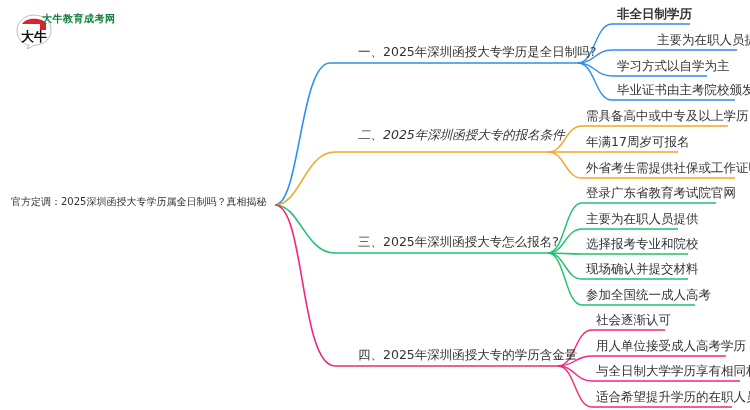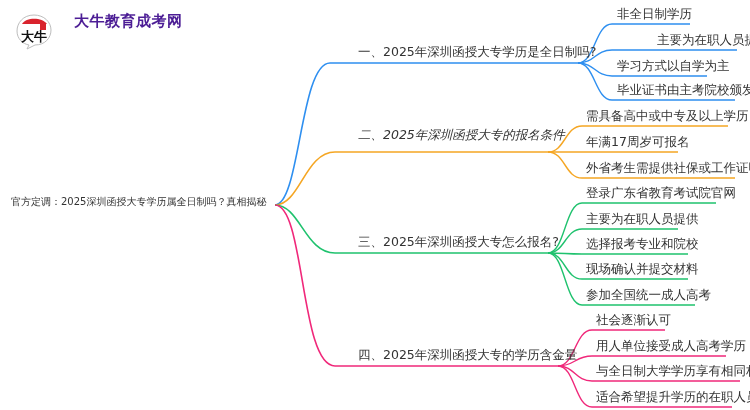--- a/index.html
+++ b/index.html
@@ -2,21 +2,21 @@
 <html><head>
 <meta charset="utf-8">
 <style>
   html, body { margin: 0; padding: 0; background: #ffffff; }
   body { width: 750px; height: 410px; position: relative; overflow: hidden;
          font-family: "DejaVu Sans", "Liberation Sans", sans-serif; color: #222; }
   .abs { position: absolute; white-space: nowrap; }
   svg.lines { position: absolute; left: 0; top: 0; }
   .logo { position: absolute; left: 10px; top: 10px; width: 180px; height: 44px; }
   .logo-badge { position: absolute; left: 4px; top: 2px; width: 40px; height: 38px; }
-  .logo-title { position: absolute; left: 64px; top: 2px; font-size: 15px; font-weight: bold; color: #4c1d95; letter-spacing: 0.5px; }
+  .logo-title { position: absolute; left: 32px; top: 2px; font-size: 10px; font-weight: bold; color: #15803d; letter-spacing: 0.5px; }
   .logo-url { position: absolute; left: 48px; top: 24px; font-size: 12px; color: #2c8b3e; font-family: "DejaVu Sans", sans-serif; }
   .root { left: 11px; top: 195px; font-size: 10px; color: #333; }
   .branch { font-size: 12.5px; color: #333; }
   .leaf { font-size: 12.5px; color: #333; }
 </style>
 </head>
 <body>
 
 <svg class="lines" width="750" height="410" viewBox="0 0 750 410">
 
@@ -56,21 +56,21 @@
   <div class="logo-title">大牛教育成考网</div>
 </div>
 
 <div class="abs root">官方定调：2025深圳函授大专学历属全日制吗？真相揭秘</div>
 
 <div class="abs branch" style="left:358px; top:44px;">一、2025年深圳函授大专学历是全日制吗?</div>
 <div class="abs branch" style="left:358px; top:127px;font-style:italic;">二、2025年深圳函授大专的报名条件</div>
 <div class="abs branch" style="left:358px; top:234px;">三、2025年深圳函授大专怎么报名?</div>
 <div class="abs branch" style="left:358px; top:347px;">四、2025年深圳函授大专的学历含金量</div>
 
-<div class="abs leaf" style="left:617px; top:6px;">非全日制学历</div>
+<div class="abs leaf" style="left:617px; top:6px;font-weight:bold;">非全日制学历</div>
 <div class="abs leaf" style="left:617px; top:32px;margin-left:40px;">主要为在职人员提供</div>
 <div class="abs leaf" style="left:617px; top:58px;">学习方式以自学为主</div>
 <div class="abs leaf" style="left:617px; top:82px;">毕业证书由主考院校颁发</div>
 
 <div class="abs leaf" style="left:586px; top:108px;">需具备高中或中专及以上学历</div>
 <div class="abs leaf" style="left:586px; top:134px;">年满17周岁可报名</div>
 <div class="abs leaf" style="left:586px; top:160px;">外省考生需提供社保或工作证明</div>
 
 <div class="abs leaf" style="left:586px; top:185px;">登录广东省教育考试院官网</div>
 <div class="abs leaf" style="left:586px; top:211px;">主要为在职人员提供</div>

